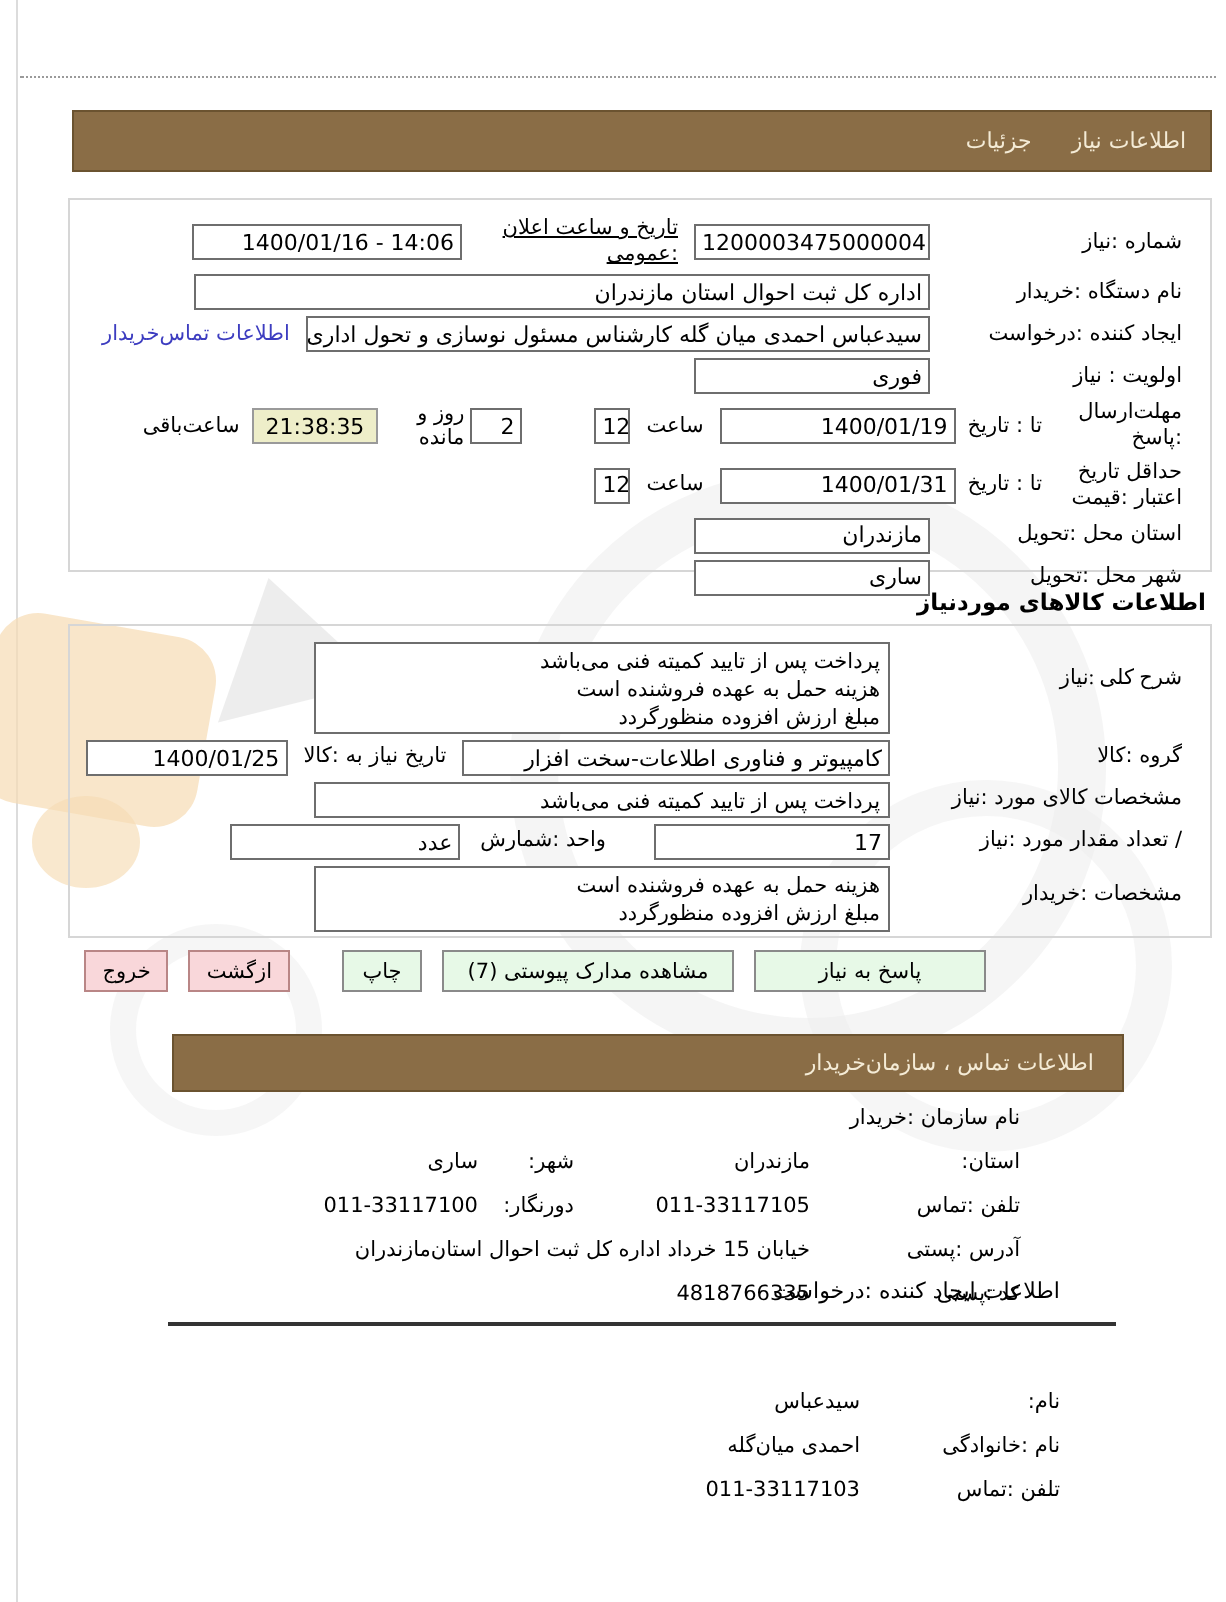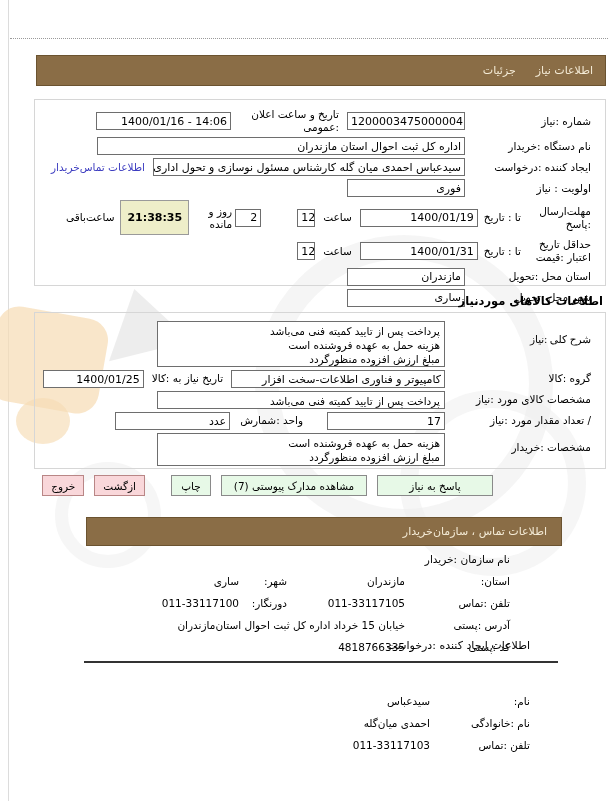--- a/index.html
+++ b/index.html
@@ -64,22 +64,22 @@
     box-sizing:border-box;background:#fff;border:1px solid #6e6e6e;
     width:288px;padding:2px 4px;font-size:10.5px;line-height:1.35;
     white-space:pre-line;text-align:right;overflow:hidden;
   }
   .box.h3{height:46px;}
   .box.h1{height:18px;white-space:nowrap;}
   .box.h2{height:33px;}
   .link{color:#3d3dc0;font-size:10.5px;margin:0 8px;cursor:pointer;white-space:nowrap;}
   .cd{
     box-sizing:border-box;background:#eeeec9;border:1px solid #9a9a9a;
-    height:35px;display:flex;align-items:center;padding:0 6px;margin:0 4px;
-    font-size:11px;direction:ltr;font-weight:bold;
+    height:18px;display:flex;align-items:center;padding:0 6px;margin:0 4px;
+    font-size:11px;direction:ltr;
   }
   .wrap-lbl{width:36px;flex-shrink:0;font-size:10.5px;line-height:1.2;margin:0 3px;}
   .gap-lg{margin-right:36px;}
 
   .goods-title{position:absolute;top:294px;right:10px;font-weight:bold;font-size:11.5px;}
 
   
   .btn-row{position:absolute;top:475px;right:120px;display:flex;direction:rtl;gap:10px;align-items:center;}
   .btn{
     box-sizing:border-box;font-family:"DejaVu Sans",sans-serif;font-size:10.5px;
@@ -123,21 +123,21 @@
   <span class="tab">جزئیات</span>
 </div>
 
 <div class="panel panel1 layer">
 
   <div class="row">
     <span class="lbl">شماره :نیاز</span>
     <span class="inp w-std">
         <span class="num">1200003475000004</span>
       </span>
-    <span class="midlbl" style="width:100px;">تاریخ و ساعت اعلان :عمومی</span>
+    <span class="midlbl" style="width:100px;text-decoration:underline;">تاریخ و ساعت اعلان :عمومی</span>
     <span class="inp w-ann">
         <span class="num">1400/01/16 - 14:06</span>
       </span>
   </div>
 
   <div class="row">
     <span class="lbl">نام دستگاه :خریدار</span>
     <span class="inp w-wide">اداره کل ثبت احوال استان مازندران</span>
   </div>
 

